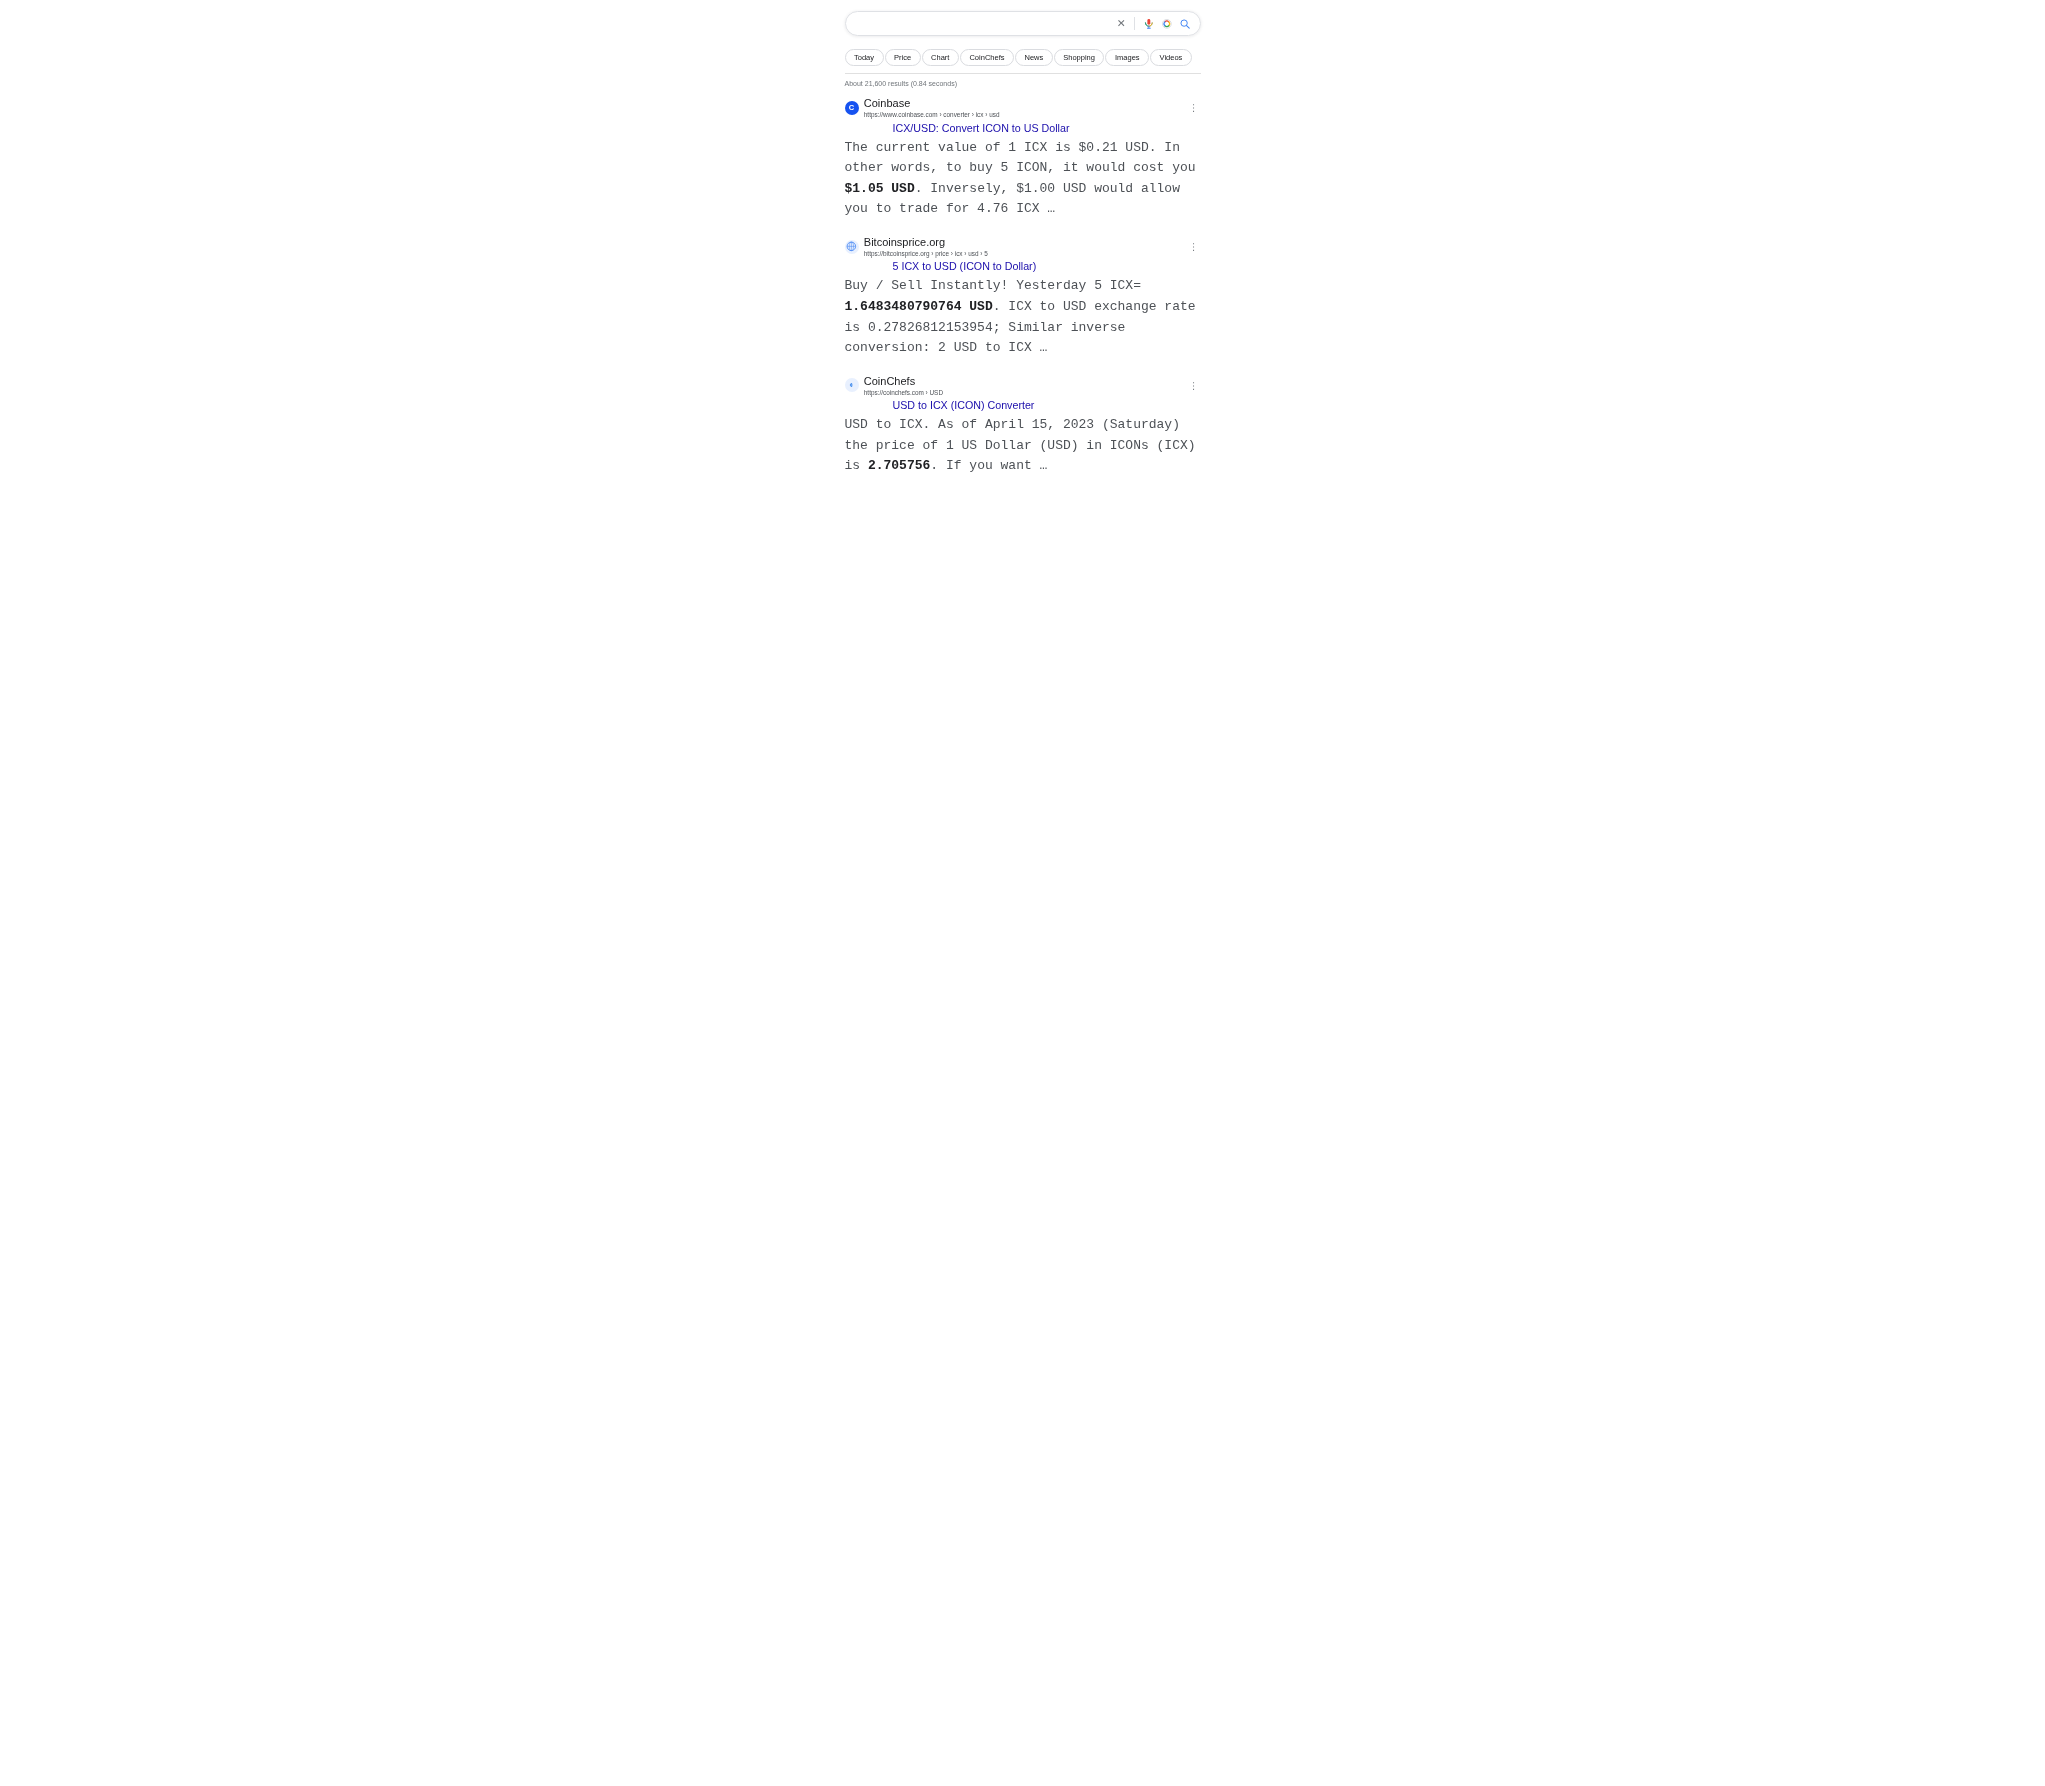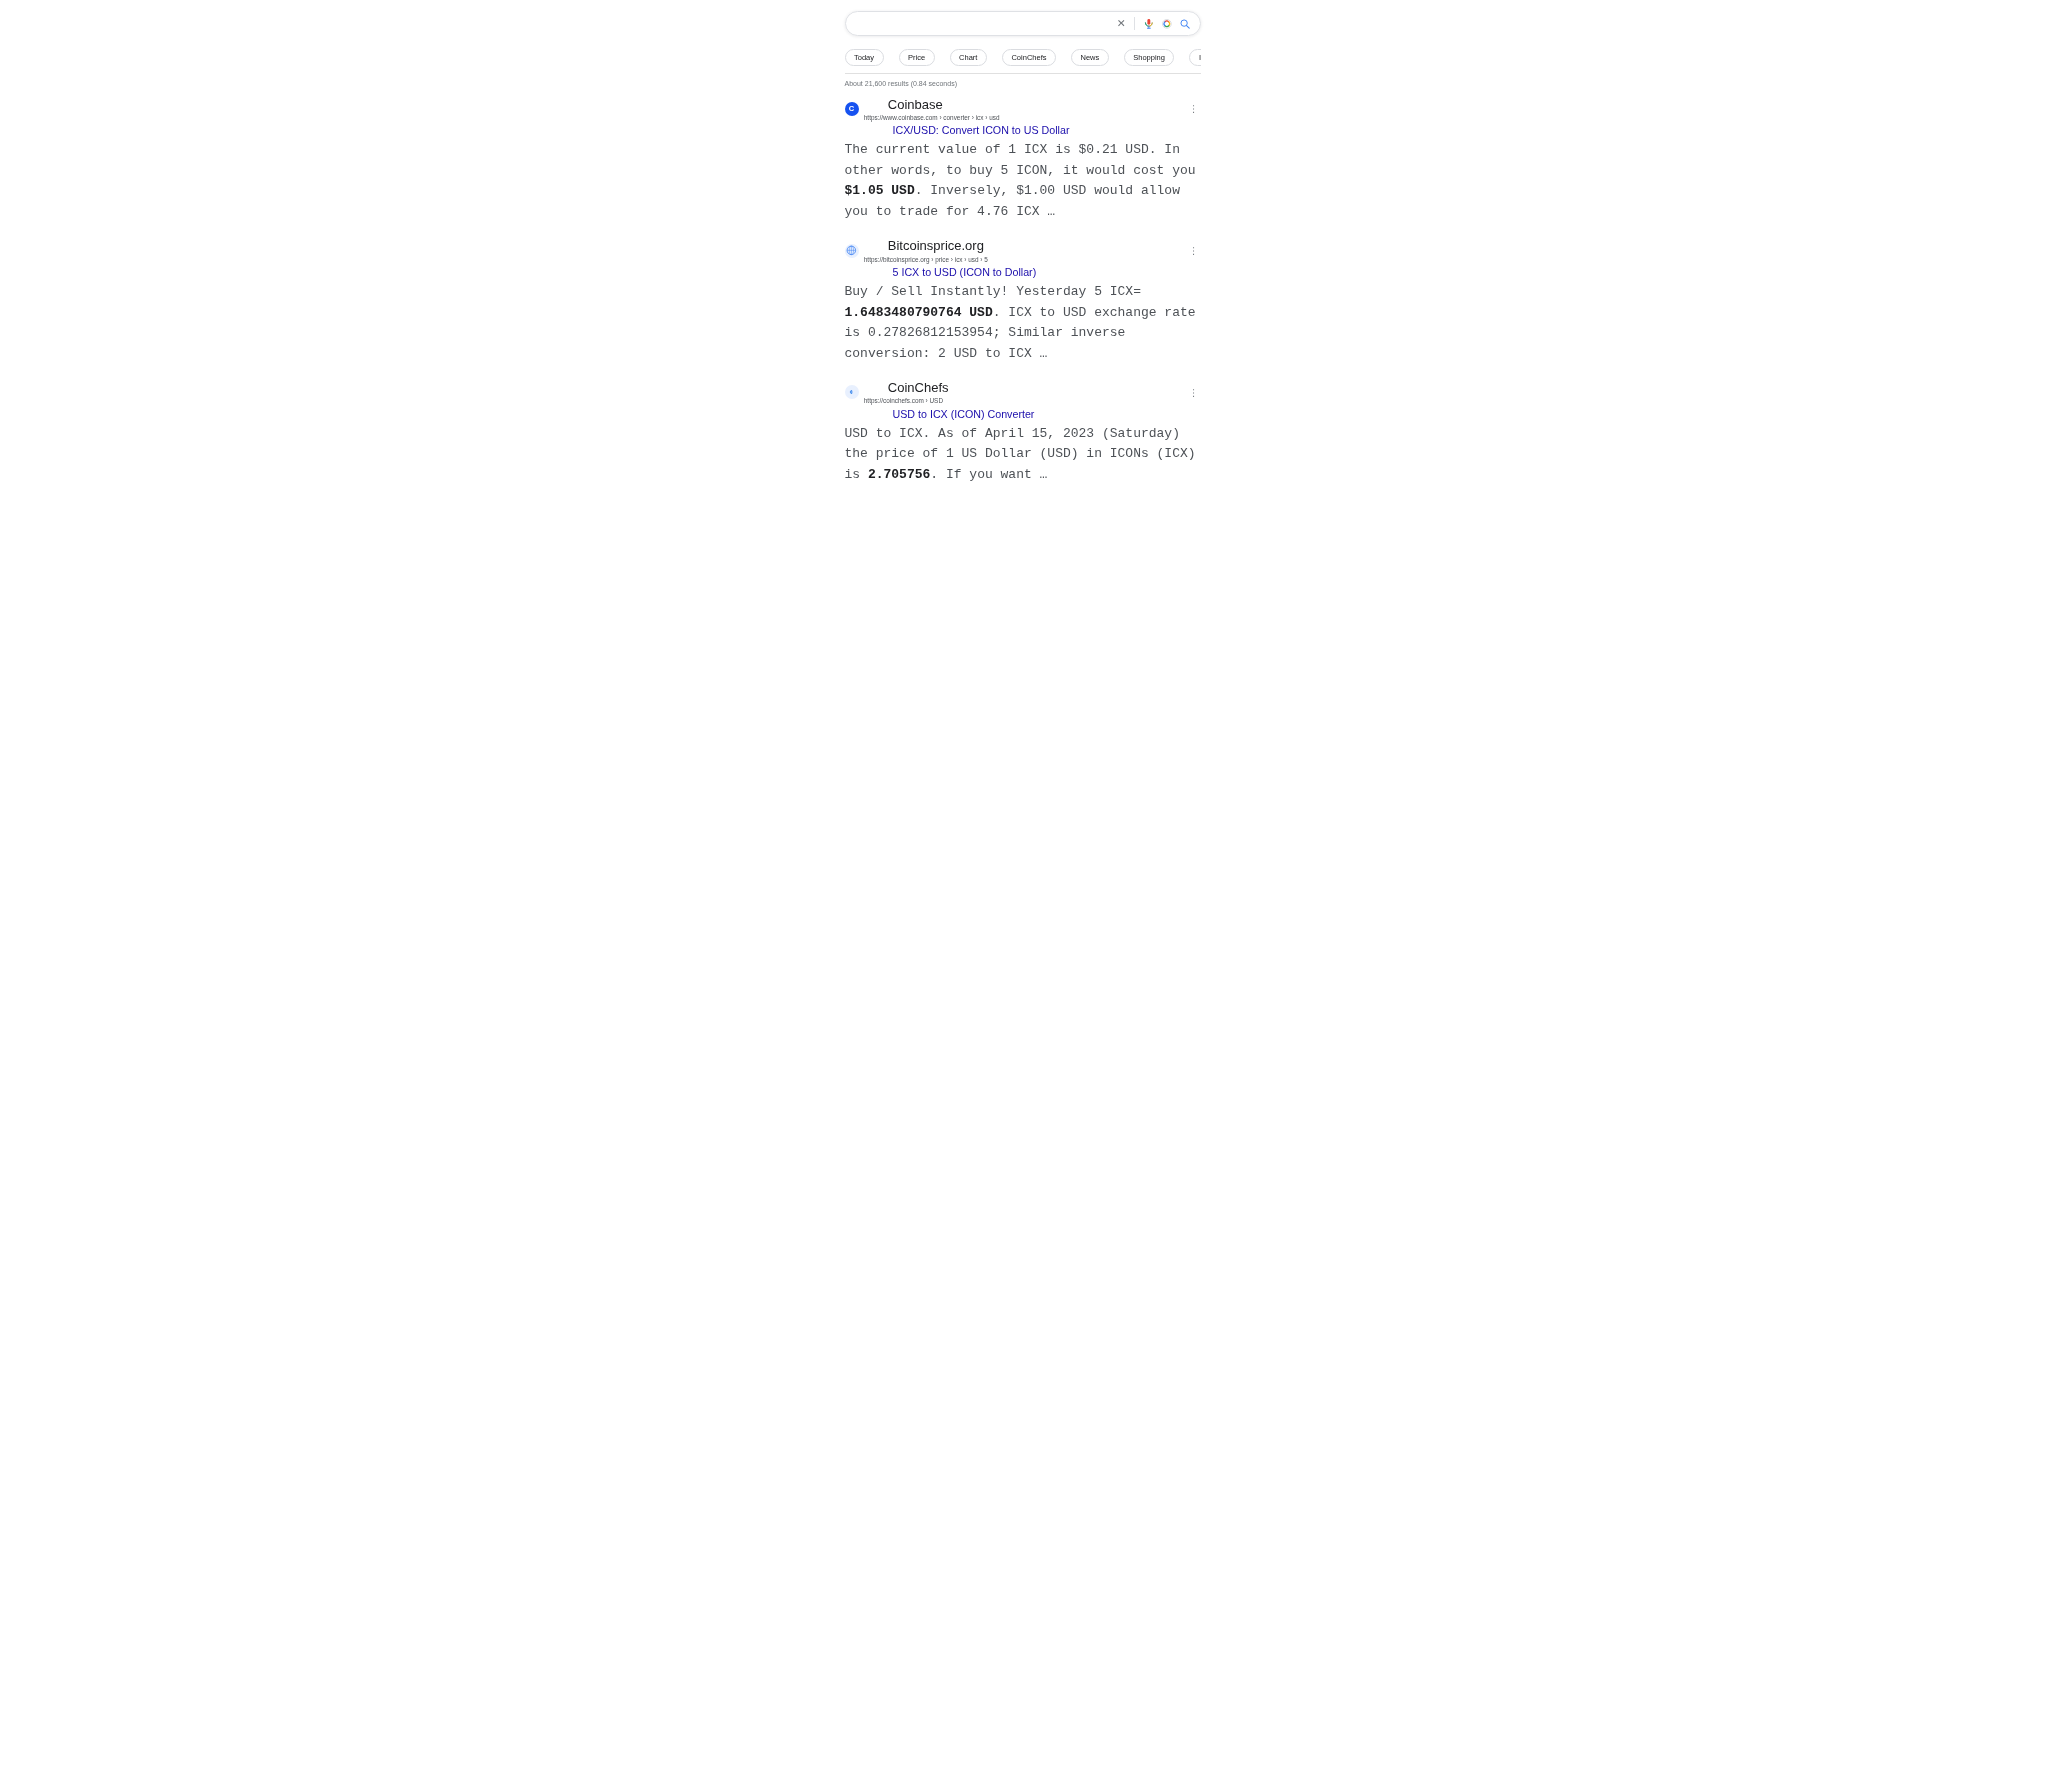--- a/index.html
+++ b/index.html
@@ -63,21 +63,21 @@
     .divider-v {
       width: 0.5px;
       height: 12.8px;
       background: #dfe1e5;
       margin: 0 2.1px;
     }
 
     
     .filter-chips {
       display: flex;
-      gap: 15px;
+      gap: 1px;
       padding: 4.3px 0 6.4px 0;
       border-bottom: 0.5px solid #e0e0e0;
       flex-wrap: nowrap;
       overflow-x: auto;
     }
     .filter-chip {
       border: 0.5px solid #dadce0;
       border-radius: 10.7px;
       padding: 3.2px 8.5px;
       font-size: 7.5px;
@@ -121,24 +121,23 @@
     .favicon-btcprice {
       background: #e8f0fe;
     }
     .favicon-coinchefs {
       background: #e8f0fe;
     }
     .result-site-info {
       flex: 1;
     }
     .site-name {
-      font-size: 13px;
+      font-size: 11px;
       color: #202124;
       line-height: 1.4;
-      margin-left: 24px;
     }
     .site-url {
       font-size: 6.4px;
       color: #4d5156;
       line-height: 1.3;
     }
     .more-btn {
       color: #70757a;
       font-size: 9.6px;
       cursor: pointer;

